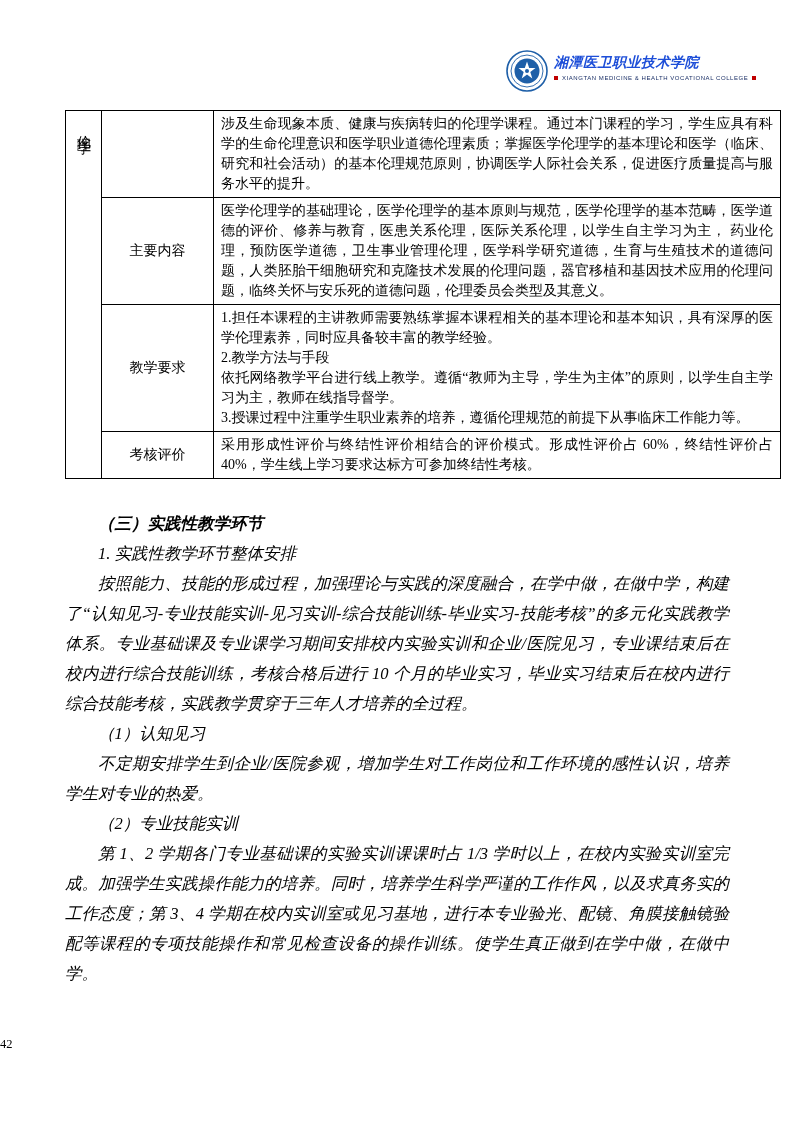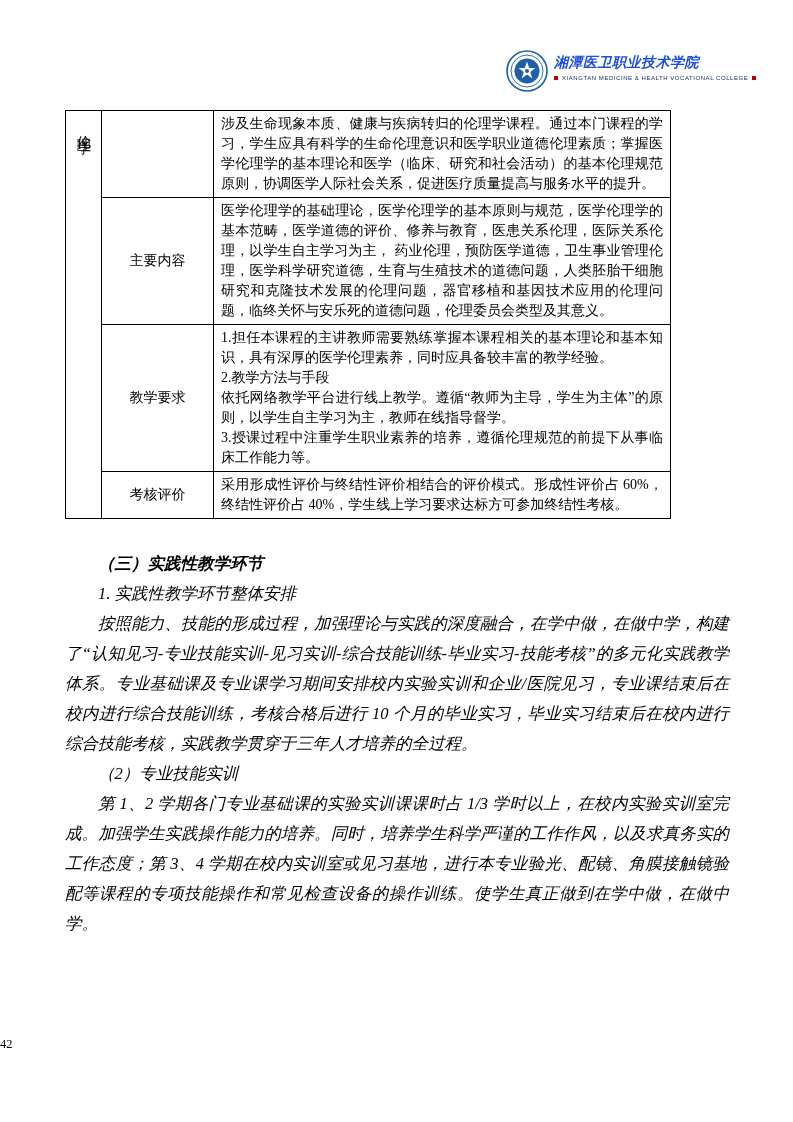--- a/index.html
+++ b/index.html
@@ -29,21 +29,21 @@
   .logo-en-row { display:flex; align-items:center; gap:4px; }
   .logo-en {
     font-family:"Liberation Sans","DejaVu Sans",sans-serif;
     font-size:6px; letter-spacing:0.55px; color:#1a2f66; white-space:nowrap;
   }
   .red-sq { width:4px; height:4px; background:#c00000; display:inline-block; flex:0 0 auto; }
 
   
   .course-table {
     border-collapse:collapse; table-layout:fixed;
-    margin-left:65px; width:606px;
+    margin-left:65px; width:716px;
   }
   .course-table td {
     border:1px solid #000;
     font-size:14px; line-height:20px;
     padding:3px 7px;
     vertical-align:middle;
   }
   td.course-cell { width:36px; vertical-align:top; text-align:center; padding:8px 2px; }
   .vertical-text { writing-mode:vertical-lr; text-orientation:upright; letter-spacing:3px; font-size:14px; }
   td.label-cell { width:112px; text-align:center; }
@@ -117,19 +117,21 @@
         <td class="label-cell">考核评价</td>
         <td class="content-cell">采用形成性评价与终结性评价相结合的评价模式。形成性评价占 60%，终结性评价占 40%，学生线上学习要求达标方可参加终结性考核。</td>
       </tr>
     </tbody>
   </table>
 
   <div class="body-text">
     <p class="bold">（三）实践性教学环节</p>
     <p>1. 实践性教学环节整体安排</p>
     <p>按照能力、技能的形成过程，加强理论与实践的深度融合，在学中做，在做中学，构建了“认知见习-专业技能实训-见习实训-综合技能训练-毕业实习-技能考核”的多元化实践教学体系。专业基础课及专业课学习期间安排校内实验实训和企业/医院见习，专业课结束后在校内进行综合技能训练，考核合格后进行 10 个月的毕业实习，毕业实习结束后在校内进行综合技能考核，实践教学贯穿于三年人才培养的全过程。</p>
+    <p>（1）认知见习</p>
+    <p>不定期安排学生到企业/医院参观，增加学生对工作岗位和工作环境的感性认识，培养学生对专业的热爱。</p>
     <p>（2）专业技能实训</p>
     <p>第 1、2 学期各门专业基础课的实验实训课课时占 1/3 学时以上，在校内实验实训室完成。加强学生实践操作能力的培养。同时，培养学生科学严谨的工作作风，以及求真务实的工作态度；第 3、4 学期在校内实训室或见习基地，进行本专业验光、配镜、角膜接触镜验配等课程的专项技能操作和常见检查设备的操作训练。使学生真正做到在学中做，在做中学。</p>
   </div>
 
   <div class="page-number">42</div>
 
 </div>
 
 </body></html>

